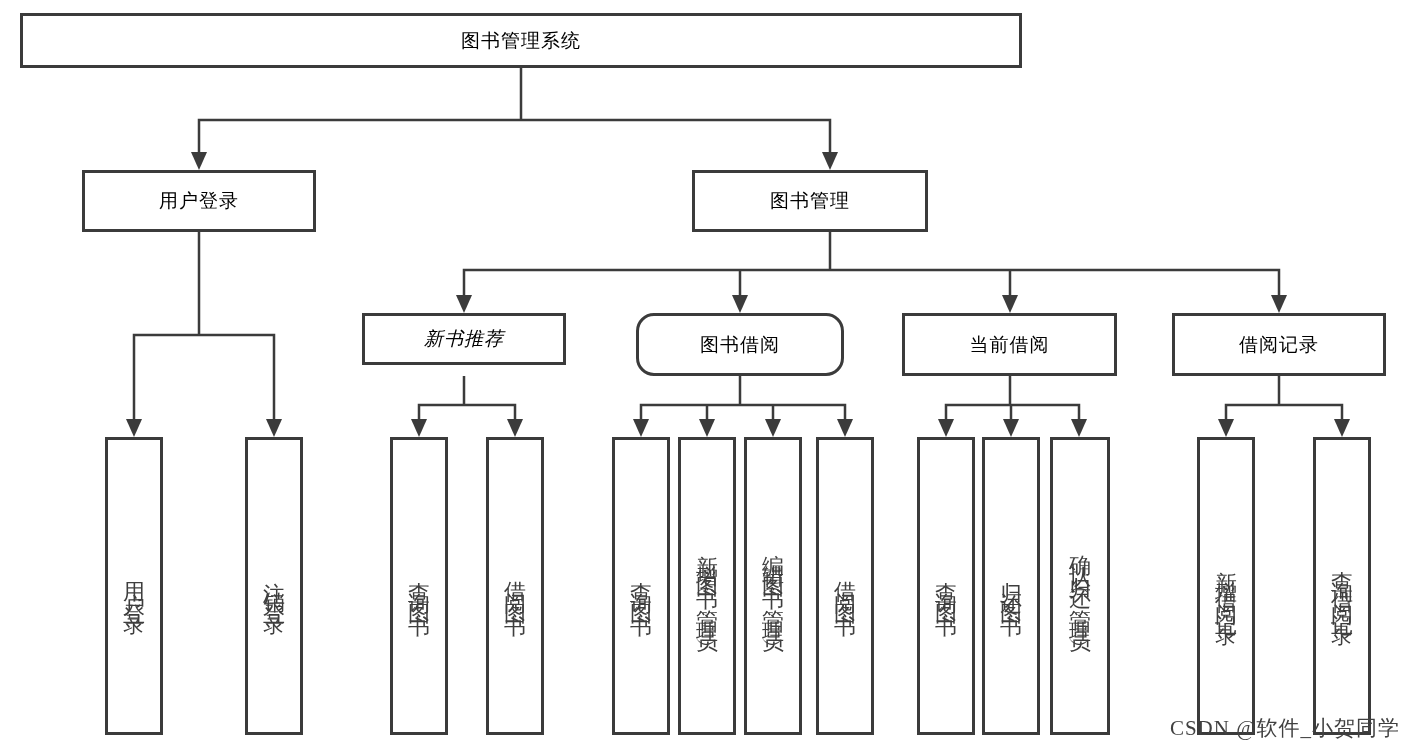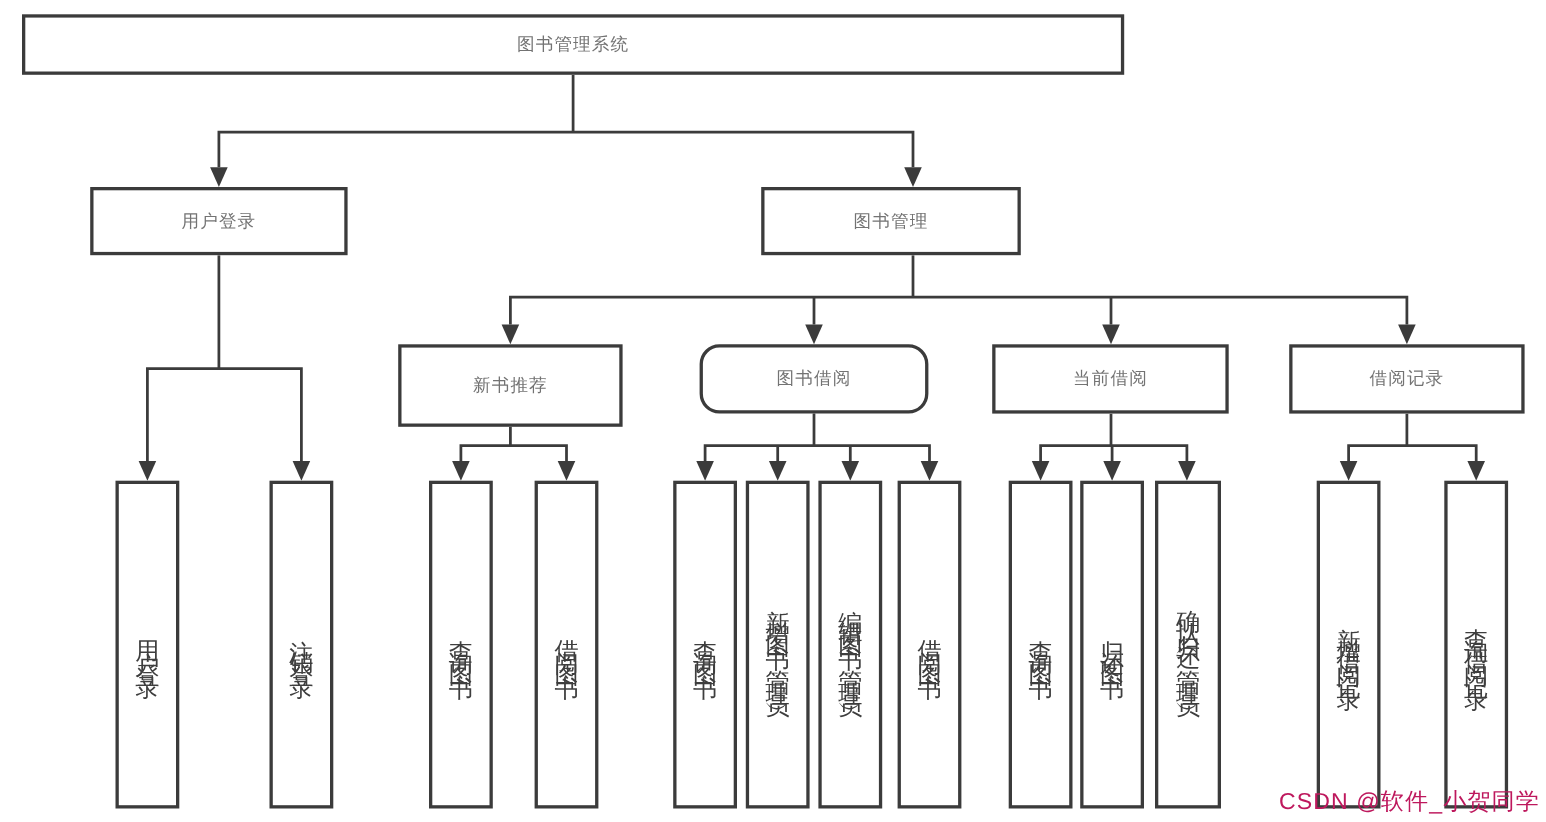--- a/index.html
+++ b/index.html
@@ -13,46 +13,47 @@
   .box{
     position:absolute;
     box-sizing:border-box;
     border:3px solid #3b3b3b;
     background:#ffffff;
     display:flex;
     align-items:center;
     justify-content:center;
   }
   .h-label{
-    font-size:16px;
-    color:#737373;
+    font-size:19px;
+    color:#000000;
     letter-spacing:1px;
     white-space:nowrap;
   }
   .v-label{
     writing-mode:vertical-rl;
     text-orientation:mixed;
     font-size:22px;
     letter-spacing:11px;
     line-height:1;
     color:#3e3e3e;
   }
   #connectors{
     position:absolute;left:0;top:0;
     pointer-events:none;
   }
   #watermark{
     position:absolute;
     right:5px;
     top:714px;
     font-size:21px;
-    color:#be185d;
+    color:#404040;
     letter-spacing:1px;
     z-index:5;
     white-space:nowrap;
+    font-family:Liberation Serif, serif;
   }
 </style>
 </head>
 <body>
 
 <div id="stage">
 
   <svg id="connectors" width="1405" height="747" viewBox="0 0 1405 747">
     <g stroke="#3b3b3b" stroke-width="2.5" fill="none">
 
@@ -114,21 +115,21 @@
     <span class="h-label">图书管理系统</span>
   </div>
 
   <div class="box" style="left:82px;top:170px;width:234px;height:62px;">
     <span class="h-label">用户登录</span>
   </div>
   <div class="box" style="left:692px;top:170px;width:236px;height:62px;">
     <span class="h-label">图书管理</span>
   </div>
 
-  <div class="box" style="left:362px;top:313px;width:204px;height:75px;">
+  <div class="box" style="left:362px;top:313px;width:204px;height:52px;font-style:italic;">
     <span class="h-label">新书推荐</span>
   </div>
   <div class="box" style="left:636px;top:313px;width:208px;height:63px;border-radius:18px;">
     <span class="h-label">图书借阅</span>
   </div>
   <div class="box" style="left:1172px;top:313px;width:214px;height:63px;">
     <span class="h-label">借阅记录</span>
   </div>
   <div class="box" style="left:902px;top:313px;width:215px;height:63px;">
     <span class="h-label">当前借阅</span>

